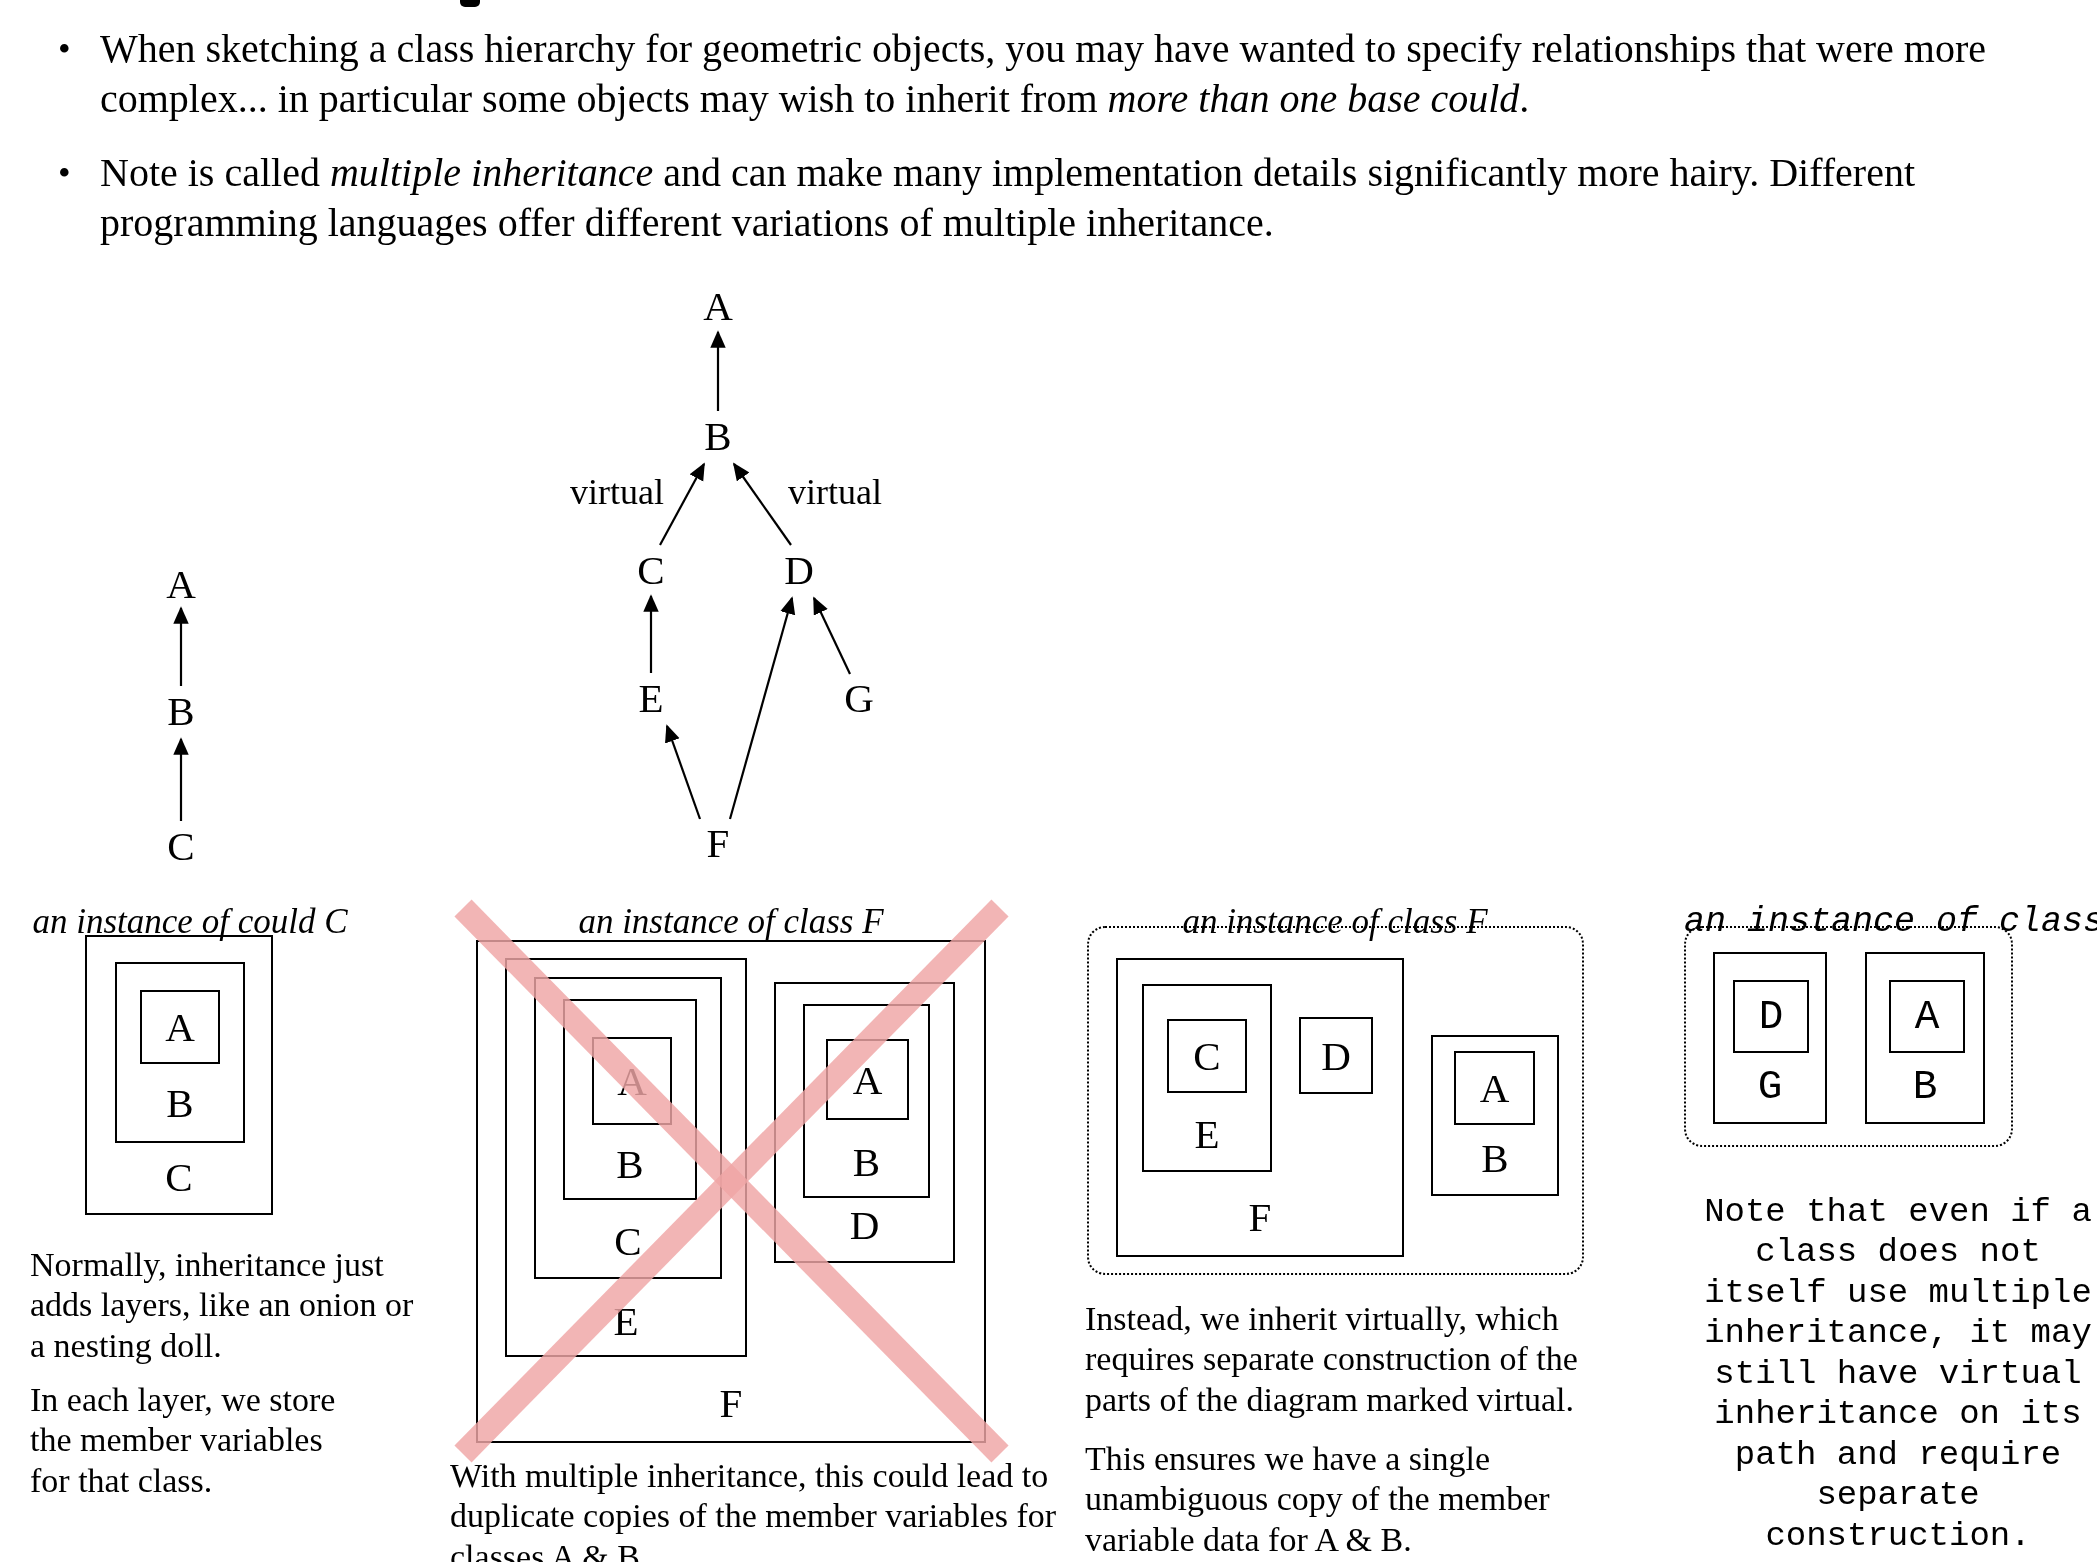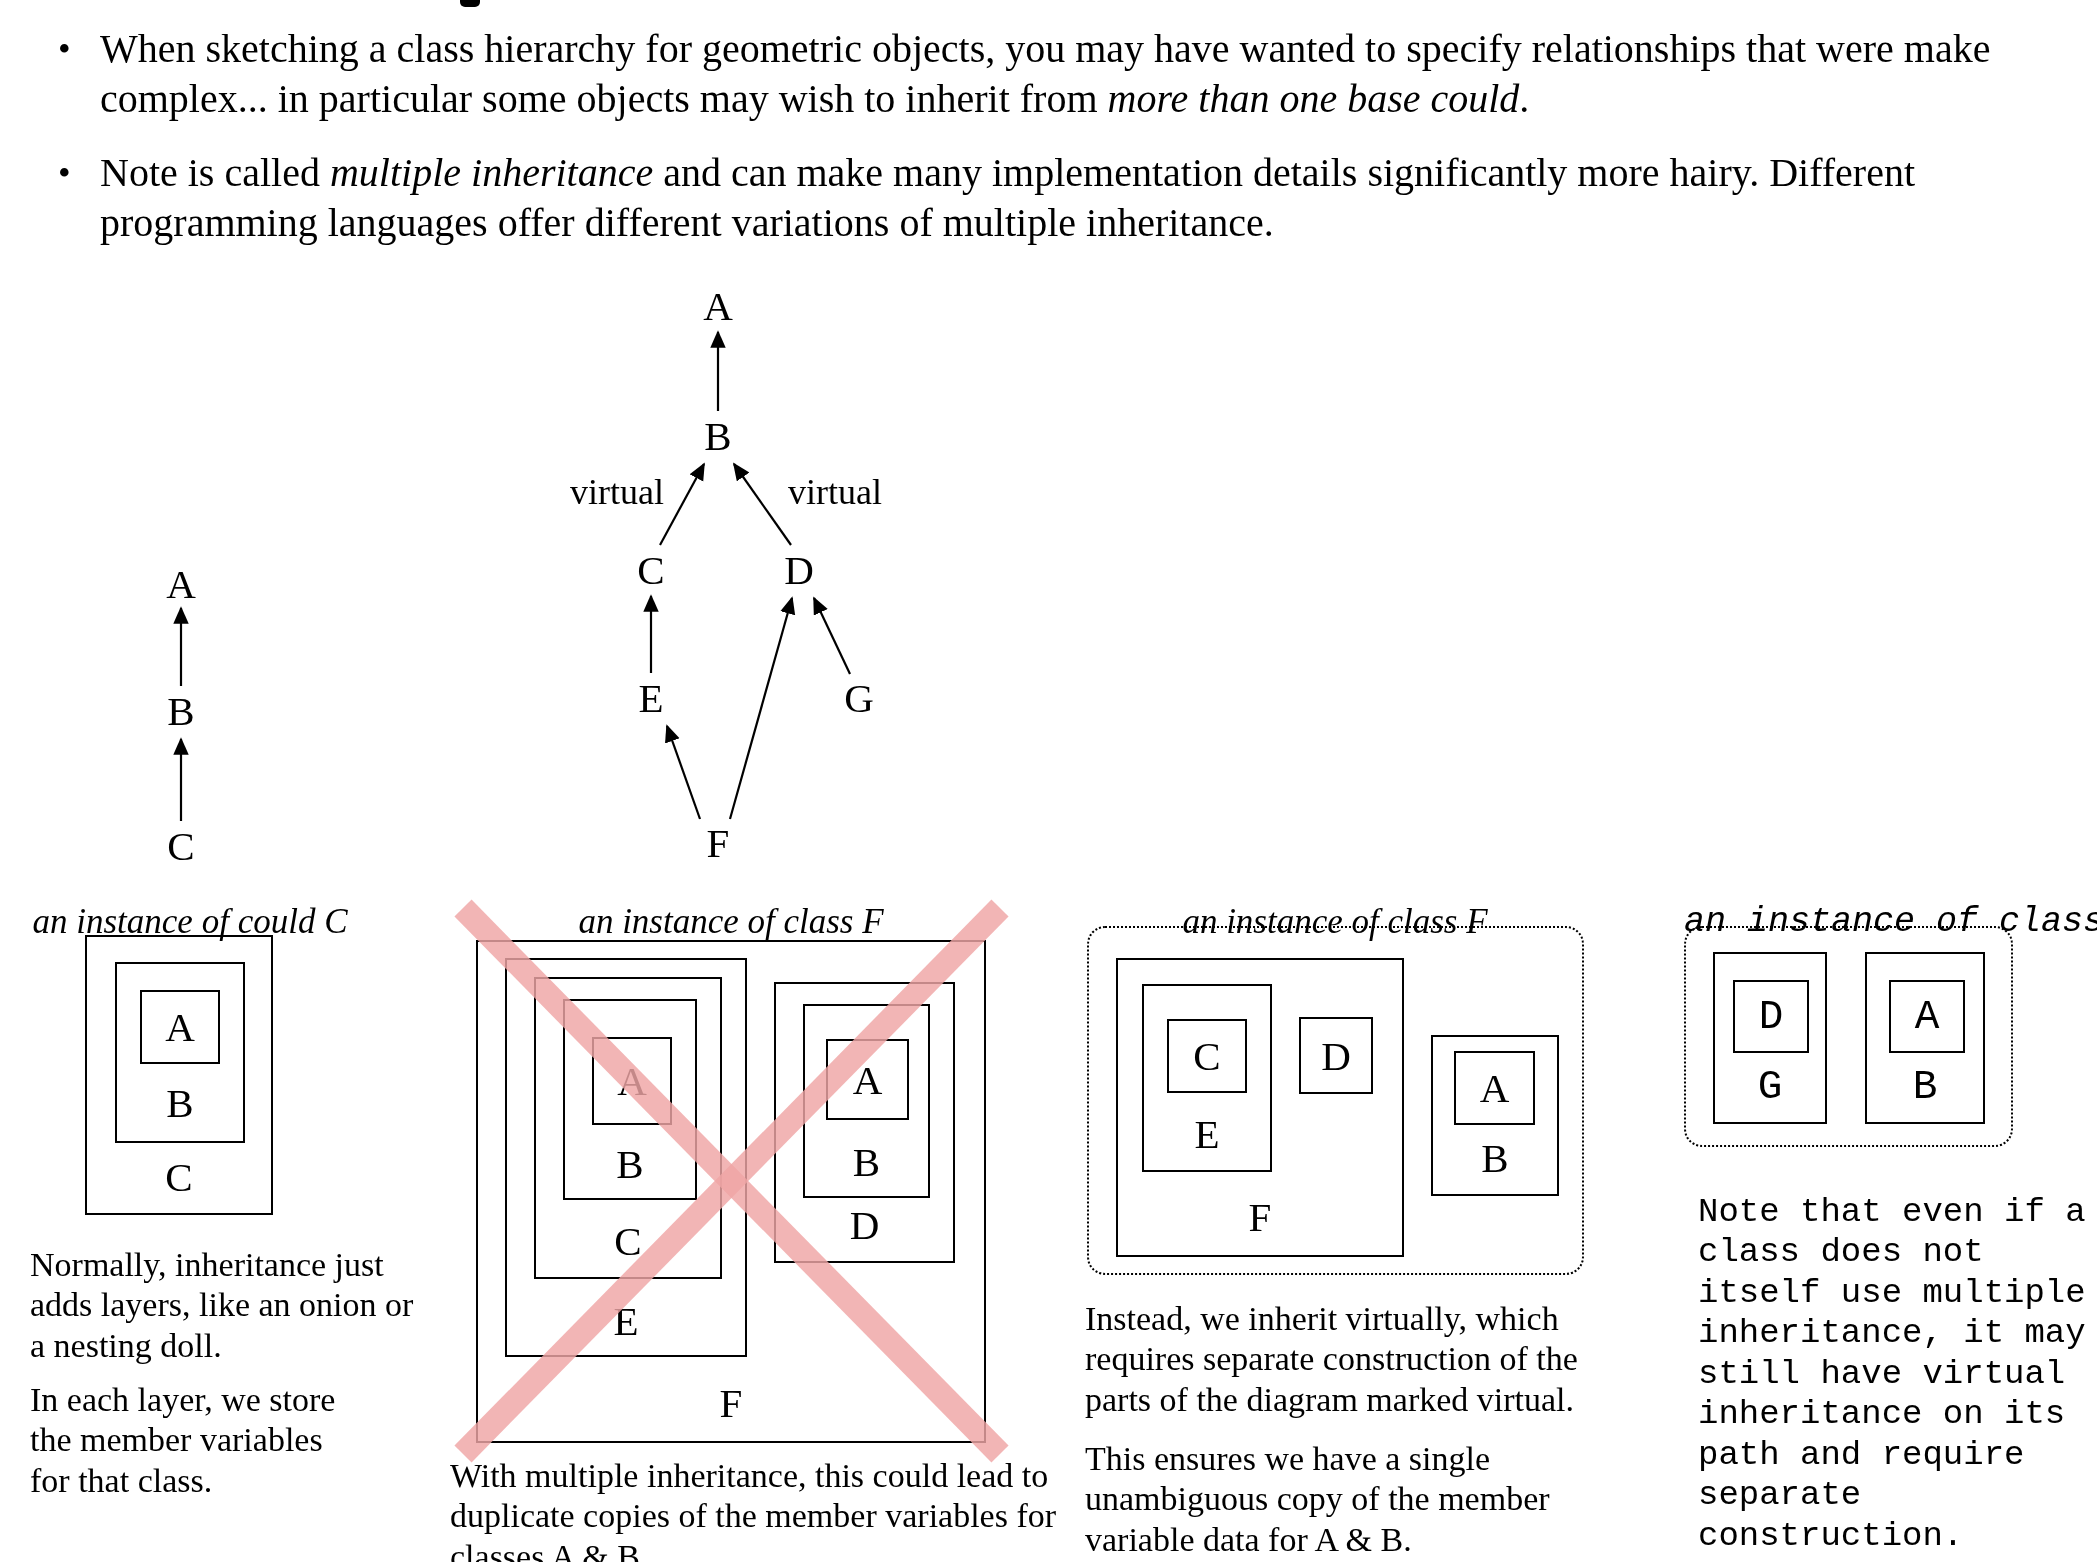--- a/index.html
+++ b/index.html
@@ -29,21 +29,21 @@
 </head>
 <body>
 
 <div class="page">
 
   <div class="frag" style="left:460px; top:0; width:20px; height:7px; border-radius:0 0 5px 5px;"></div>
 
   <div class="bullets">
     <div class="bullet">
       <span class="dot">•</span>
-      <div class="txt"><span>When sketching a class hierarchy for geometric objects, you may have wanted to specify relationships that were make complex... in particular some objects may wish to inherit from </span><em>more than one base could</em><span>.</span></div>
+      <div class="txt"><span>When sketching a class hierarchy for geometric objects, you may have wanted to specify relationships that were more complex... in particular some objects may wish to inherit from </span><em>more than one base could</em><span>.</span></div>
     </div>
     <div class="bullet">
       <span class="dot">•</span>
       <div class="txt"><span>Note is called </span><em>multiple inheritance</em><span> and can make many implementation details significantly more hairy. Different programming languages offer different variations of multiple inheritance.</span></div>
     </div>
   </div>
 
   <svg class="hier-svg" width="1100" height="640" viewBox="0 0 1100 640">
     <defs>
       <marker id="arr" markerWidth="9" markerHeight="8" refX="7.2" refY="3.5" orient="auto">
@@ -167,16 +167,16 @@
           <span>D</span>
         </div>
       </div>
       <div class="sbox" style="left:179px; top:24px; width:120px; height:172px;">
         <div class="blabel" style="bottom:12px;">B</div>
         <div class="sbox fxc" style="left:22px; top:26px; width:76px; height:73px;">
           <span>A</span>
         </div>
       </div>
     </div>
-    <div class="caption" style="left:14px; top:294px; width:400px;">Note that even if a class does not itself use multiple inheritance, it may still have virtual inheritance on its path and require separate construction.</div>
+    <div class="caption" style="left:14px; top:294px; width:400px;text-align:center;">Note that even if a class does not itself use multiple inheritance, it may still have virtual inheritance on its path and require separate construction.</div>
   </section>
 
 </div>
 
 </body></html>

